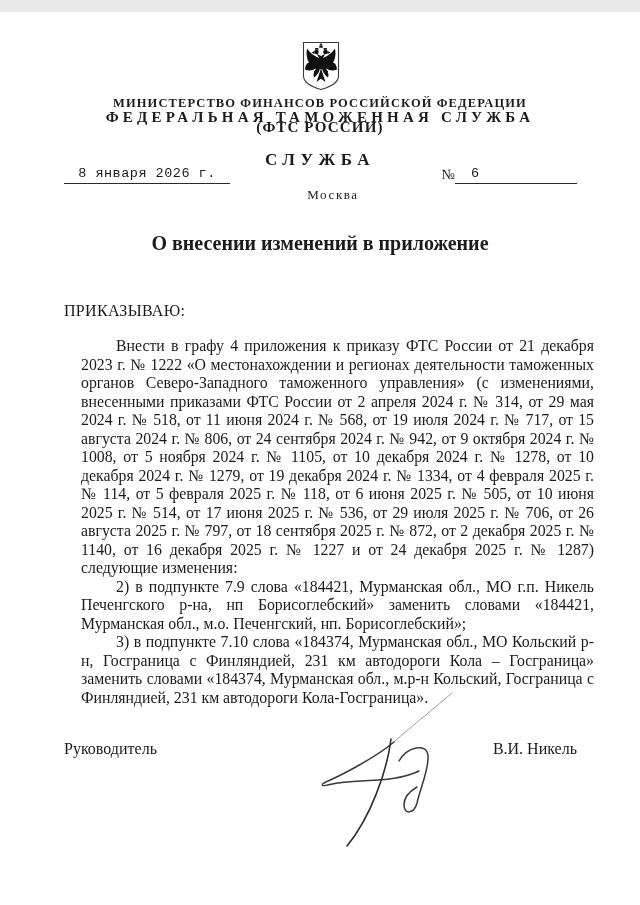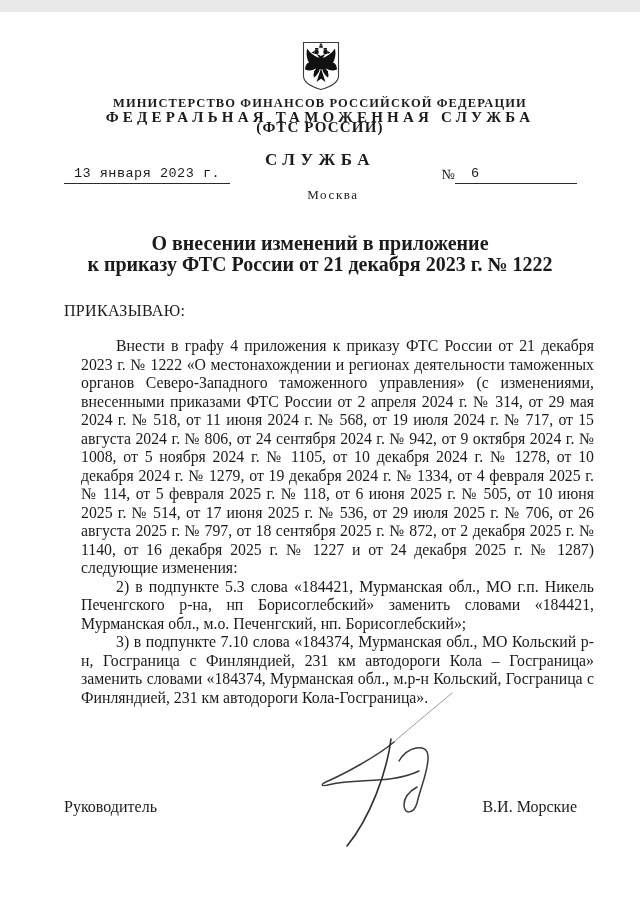--- a/index.html
+++ b/index.html
@@ -114,21 +114,21 @@
     top: 325px;
     left: 81px;
     width: 513px;
     font-size: 15.8px;
     line-height: 18.5px;
     text-align: justify;
   }
   .body-text p { text-indent: 35px; margin: 0; }
   .sign-row {
     position: absolute;
-    top: 786px;
+    top: 728px;
     left: 64px;
     width: 513px;
     display: flex;
     justify-content: space-between;
     font-size: 16px;
   }
   .signature-svg {
     position: absolute;
     left: 315px;
     top: 675px;
@@ -171,53 +171,52 @@
       <path d="M41,55 L32,82 L41,75.5 L50,82 Z"></path>
     </g>
   </svg>
 
   <div class="centered ministry">МИНИСТЕРСТВО ФИНАНСОВ РОССИЙСКОЙ ФЕДЕРАЦИИ</div>
   <div class="centered agency">ФЕДЕРАЛЬНАЯ ТАМОЖЕННАЯ СЛУЖБА</div>
   <div class="centered agency-short">(ФТС РОССИИ)</div>
   <div class="centered doc-type">СЛУЖБА</div>
 
   <div class="date-row">
-    <span class="date-field">13 января 2023 г.</span>
+    <span class="date-field">8 января 2026 г.</span>
     <span class="num-block">
       <span class="num-label">№</span>
       <span class="num-field">6</span>
     </span>
   </div>
 
   <div class="centered city">Москва</div>
 
   <div class="centered doc-title">
     <div>О внесении изменений в приложение</div>
-    <div>к приказу ФТС России от 21 декабря 2023 г. № 1222</div>
   </div>
 
   <div class="order-word">ПРИКАЗЫВАЮ:</div>
 
   <div class="body-text">
     <p>Внести в графу 4 приложения к приказу ФТС России от 21 декабря 2023 г. № 1222 «О местонахождении и регионах деятельности таможенных органов Северо-Западного таможенного управления» (с изменениями, внесенными приказами ФТС России от 2 апреля 2024 г. № 314, от 29 мая 2024 г. № 518, от 11 июня 2024 г. № 568, от 19 июля 2024 г. № 717, от 15 августа 2024 г. № 806, от 24 сентября 2024 г. № 942, от 9 октября 2024 г. № 1008, от 5 ноября 2024 г. № 1105, от 10 декабря 2024 г. № 1278, от 10 декабря 2024 г. № 1279, от 19 декабря 2024 г. № 1334, от 4 февраля 2025 г. № 114, от 5 февраля 2025 г. № 118, от 6 июня 2025 г. № 505, от 10 июня 2025 г. № 514, от 17 июня 2025 г. № 536, от 29 июля 2025 г. № 706, от 26 августа 2025 г. № 797, от 18 сентября 2025 г. № 872, от 2 декабря 2025 г. № 1140, от 16 декабря 2025 г. № 1227 и от 24 декабря 2025 г. № 1287) следующие изменения:</p>
-    <p>2) в подпункте 5.3 слова «184421, Мурманская обл., МО г.п. Никель Печенгского р-на, нп Борисоглебский» заменить словами «184421, Мурманская обл., м.о. Печенгский, нп. Борисоглебский»;</p>
+    <p>2) в подпункте 7.9 слова «184421, Мурманская обл., МО г.п. Никель Печенгского р-на, нп Борисоглебский» заменить словами «184421, Мурманская обл., м.о. Печенгский, нп. Борисоглебский»;</p>
     <p>3) в подпункте 7.10 слова «184374, Мурманская обл., МО Кольский р-н, Госграница с Финляндией, 231 км автодороги Кола – Госграница» заменить словами «184374, Мурманская обл., м.р-н Кольский, Госграница с Финляндией, 231 км автодороги Кола-Госграница».</p>
   </div>
 
   <svg class="signature-svg" viewBox="315 675 145 165" aria-hidden="true">
     <g fill="none" stroke-linecap="round">
 
       <path d="M452,681 C438,693 412,714 394,730" stroke="#9a9a9a" stroke-width="1"></path>
 
       <path d="M394,730 C376,745 344,762 328,769 C320,772.5 320,775 330,772.5 C356,766 392,772 419,759" stroke="#3a3a3a" stroke-width="1.5"></path>
 
       <path d="M391,727 C387,760 370,806 347,834" stroke="#2e2e2e" stroke-width="1.6"></path>
 
       <path d="M399,749 C407,735 427,730 428,744 C429,757 421,774 417,791 C414,802 404,803 404,793 C404,785 410,779 417,775" stroke="#3a3a3a" stroke-width="1.5"></path>
     </g>
   </svg>
 
   <div class="sign-row">
     <span>Руководитель</span>
-    <span>В.И. Морские</span>
+    <span>В.И. Никель</span>
   </div>
 
 </div>
 
 </body></html>

